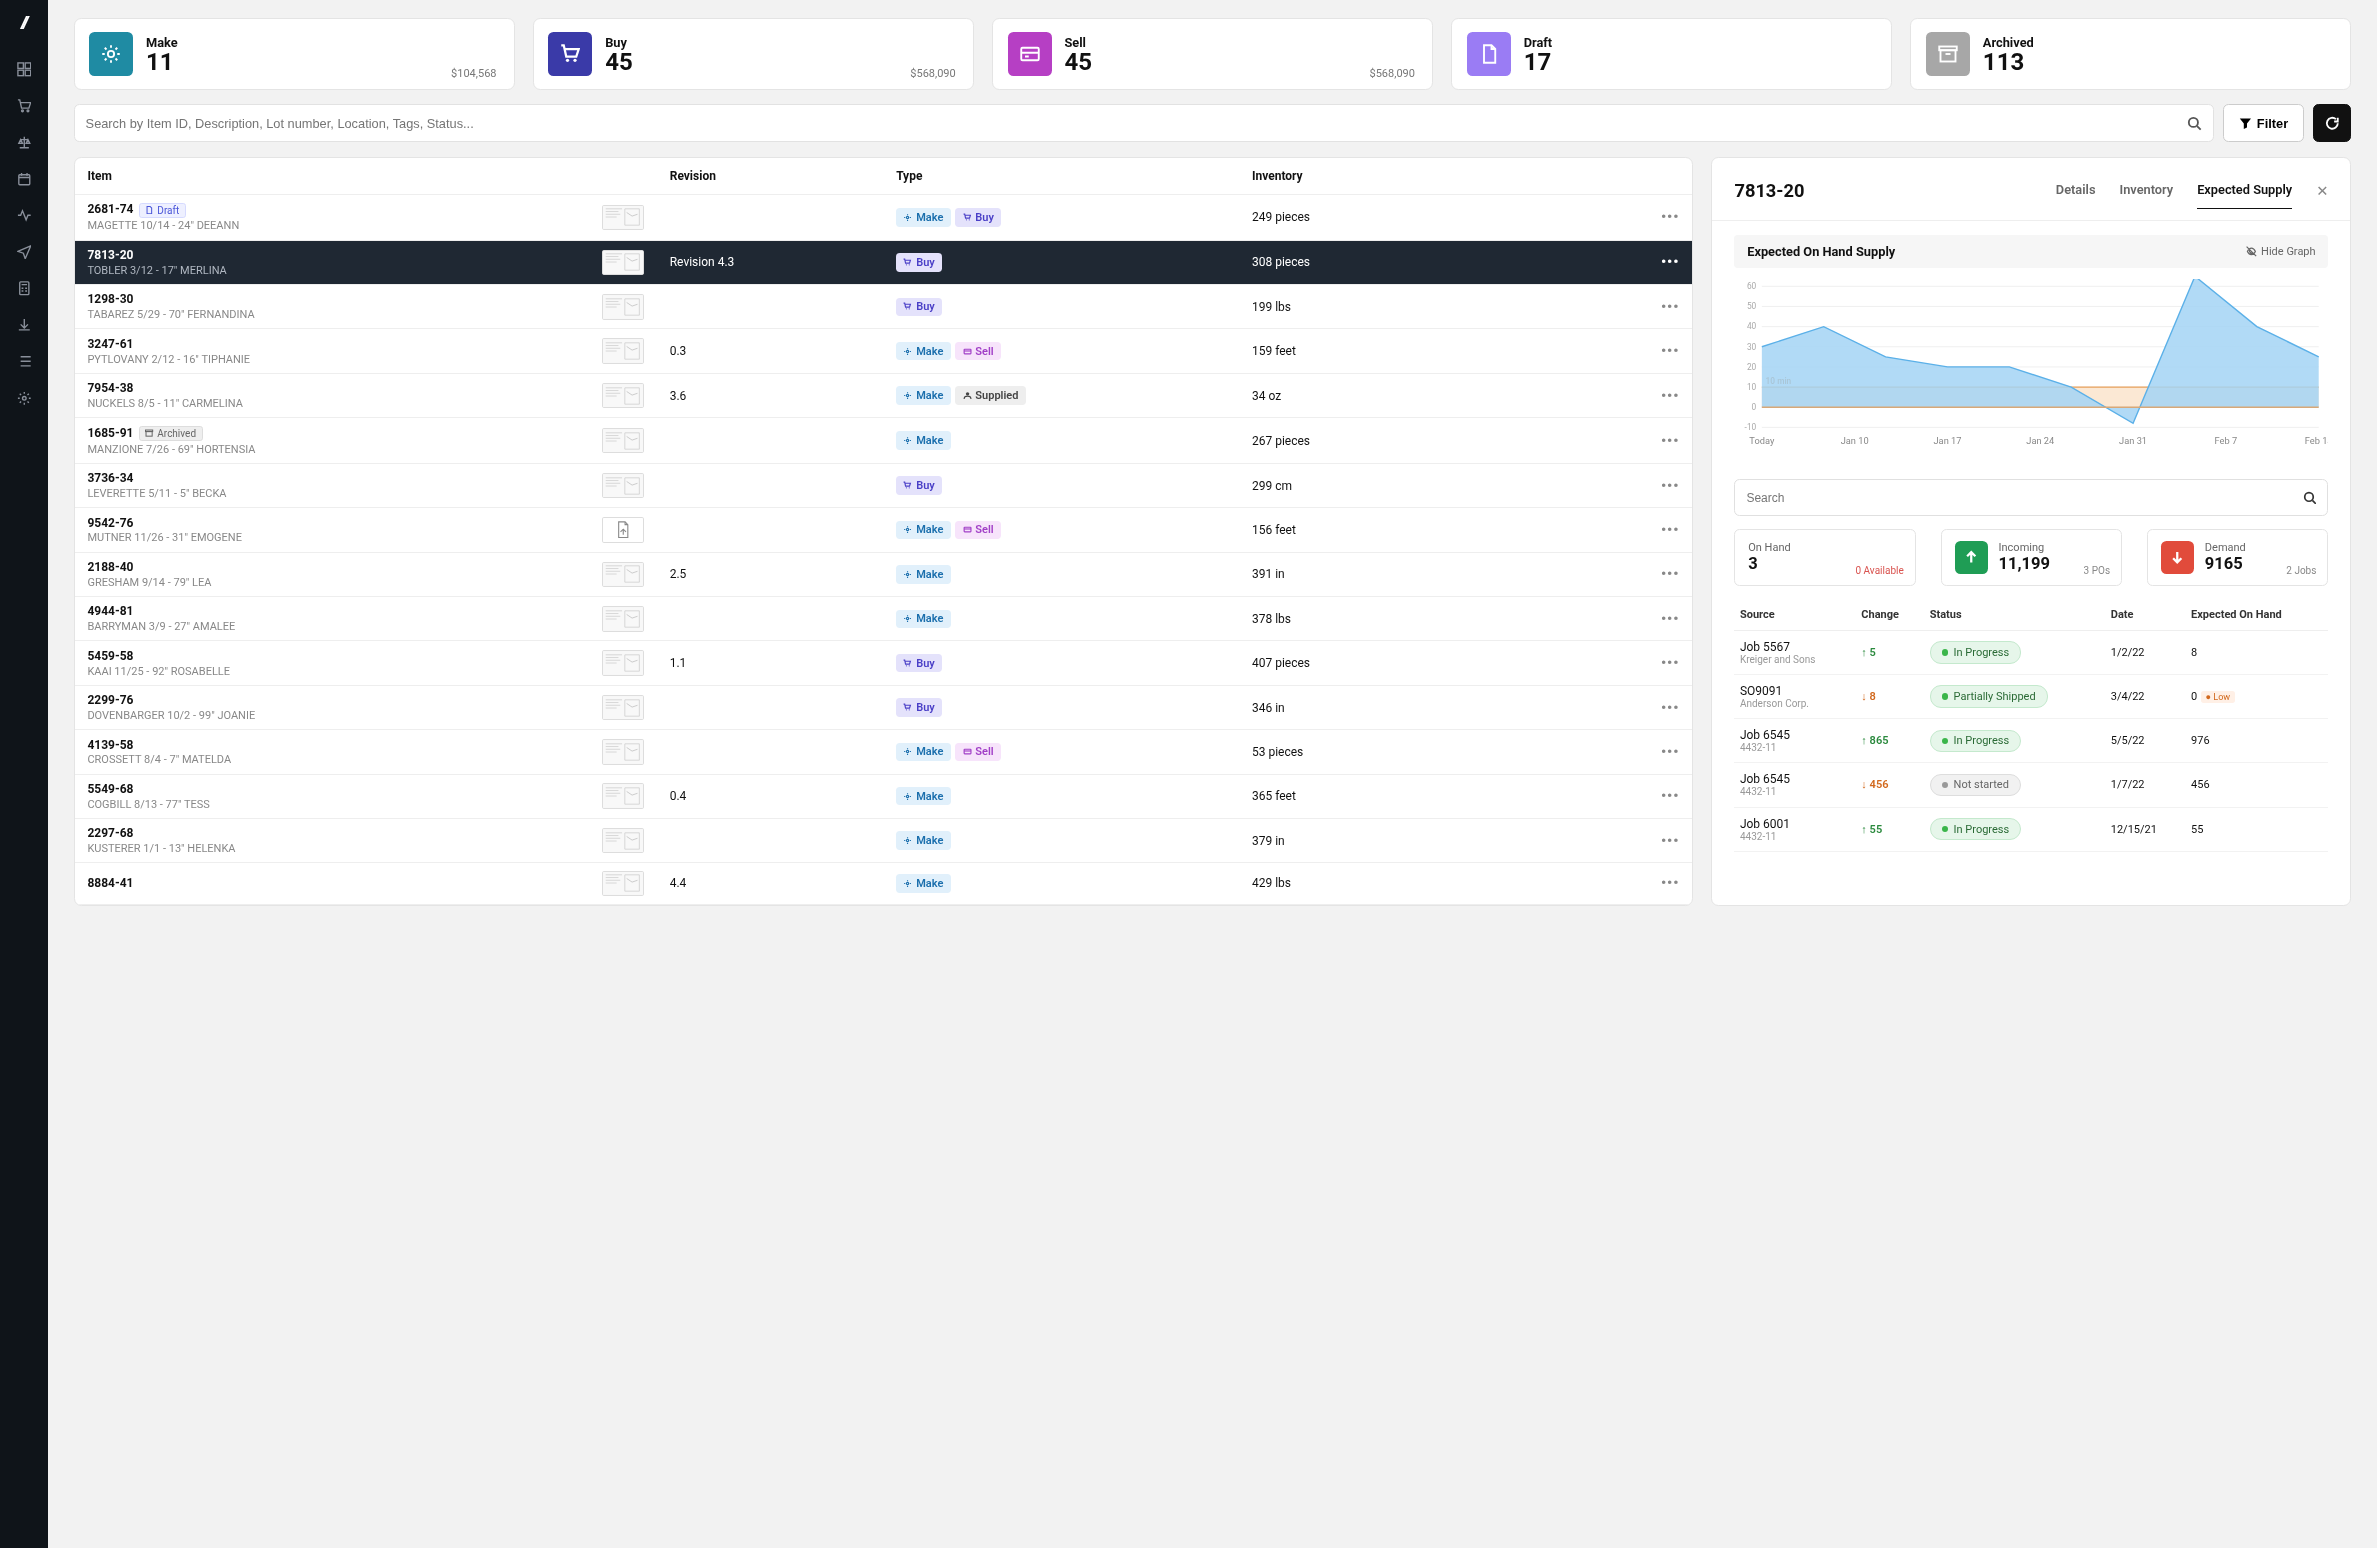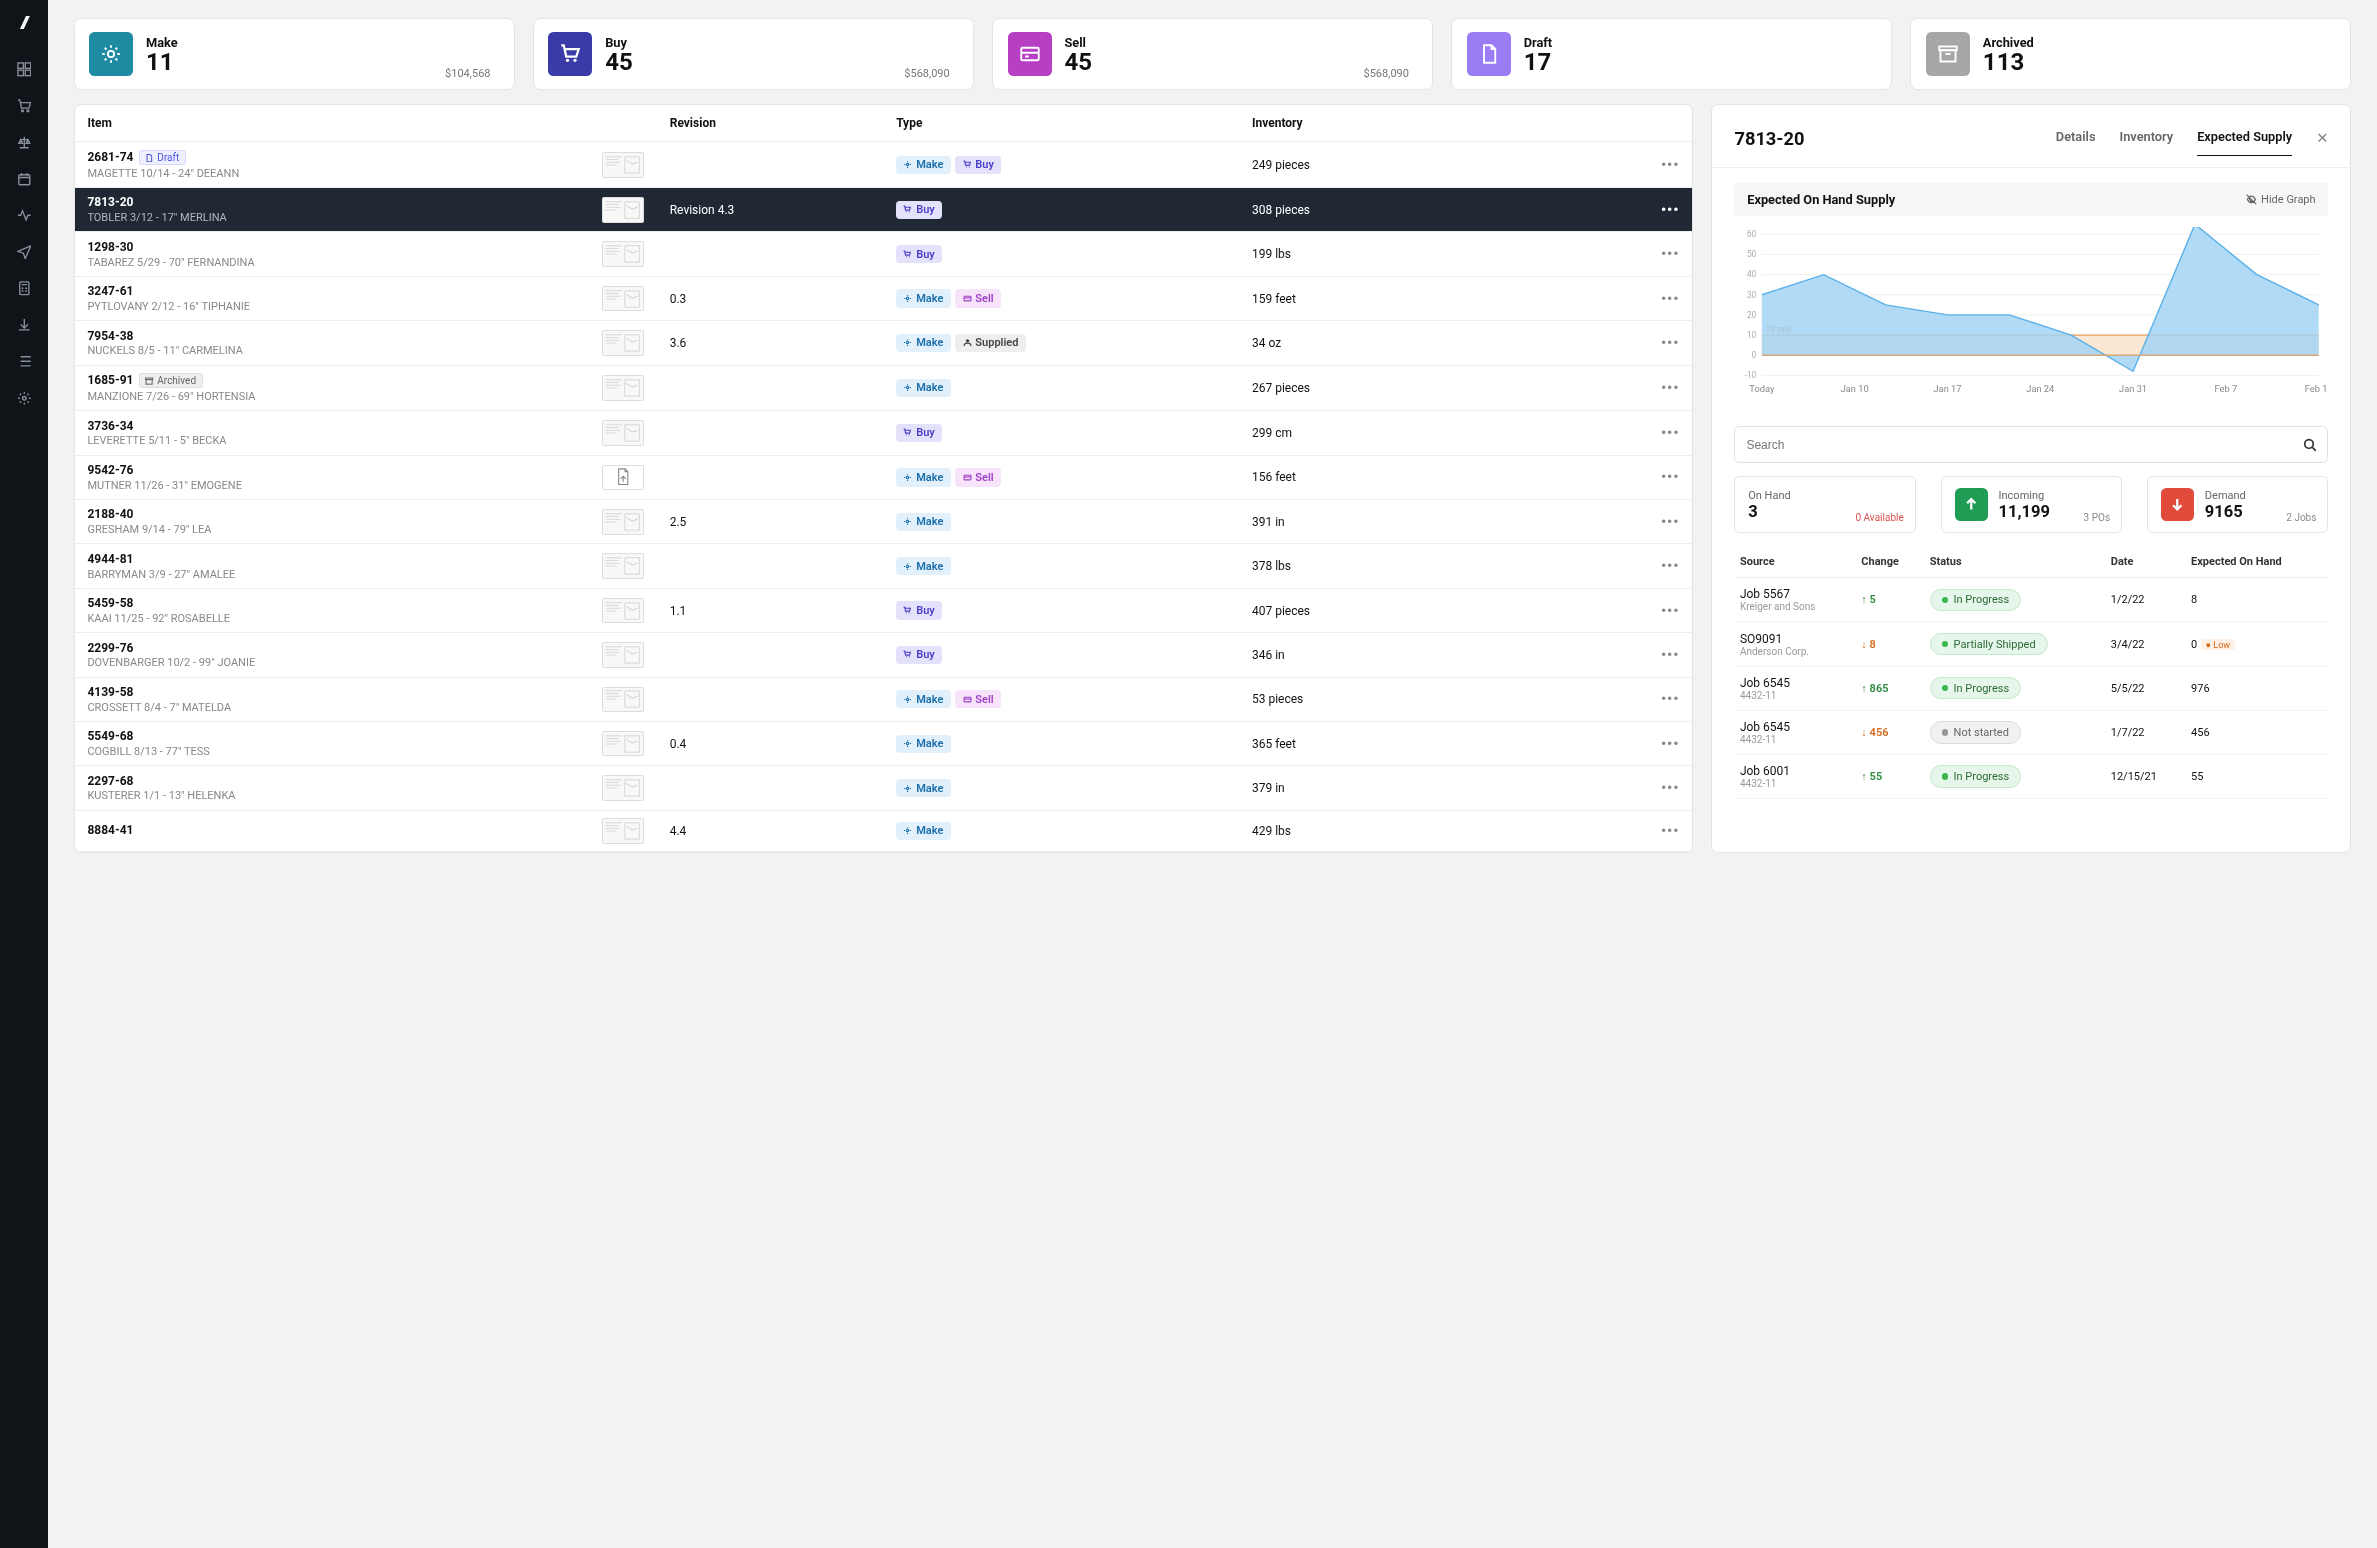--- a/index.html
+++ b/index.html
@@ -19,21 +19,21 @@
 .header-actions { display: flex; gap: 9.1px; }
 .btn { display: inline-flex; align-items: center; gap: 5.5px; padding: 7.3px 12.8px; border-radius: 5.5px; font-size: 12.8px; font-weight: 600; cursor: pointer; border: 0.9px solid #ccc; background: #fff; }
 .btn-dark { background: #111; color: #fff; border-color: #111; }
 
 
 .summary-cards { display: flex; gap: 18.3px; }
 .summary-card { flex: 1; background: #fff; border: 0.9px solid #e4e4e4; border-radius: 7.3px; padding: 12.8px 14.6px; display: flex; gap: 12.8px; align-items: center; position: relative; }
 .summary-card .icon-box { width: 44px; height: 44px; border-radius: 5.5px; display: flex; align-items: center; justify-content: center; color: #fff; font-size: 18.3px; flex-shrink: 0; }
 .summary-card .info .label { font-size: 12.8px; font-weight: 700; }
 .summary-card .info .value { font-size: 24px; font-weight: 700; line-height: 1; }
-.summary-card .sub { position: absolute; right: 23px; bottom: 9.1px; font-size: 11px; color: #777; }
+.summary-card .sub { position: absolute; right: 17px; bottom: 9.1px; font-size: 11px; color: #777; }
 
 
 .search-row { display: flex; gap: 9.1px; }
 .search-box { flex: 1; background: #fff; border: 0.9px solid #e2e2e2; border-radius: 5.5px; display: flex; align-items: center; padding: 0 11px; height: 38px; }
 .search-box input { flex: 1; border: none; outline: none; font-size: 12.8px; background: transparent; }
 .search-box .si { color: #555; }
 .filter-btn, .refresh-btn { height: 38px; border: 0.9px solid #ccc; background: #fff; border-radius: 5.5px; padding: 0 14.6px; display: flex; align-items: center; gap: 5.5px; font-weight: 600; cursor: pointer; font-size: 12.8px; }
 .refresh-btn { background: #111; color: #fff; border-color: #111; padding: 0 11px; }
 
 
@@ -241,20 +241,42 @@
               <path d="M6 8h4"></path>
             </svg>
           </div>
     <div class="info">
       <div class="label">Archived</div>
       <div class="value">113</div>
     </div>
     </div>
       </div>
 
+    <div class="search-row">
+      <div class="search-box">
+        <input placeholder="Search by Item ID, Description, Lot number, Location, Tags, Status..." style="">
+        <span class="si">
+            <svg width="14.6" height="14.6" viewBox="0 0 16 16" fill="none" stroke="currentColor" stroke-width="2">
+              <circle cx="7" cy="7" r="5"></circle>
+              <path d="M11 11l4 4"></path>
+            </svg>
+          </span>
+      </div>
+      <button class="filter-btn">
+        <svg width="12.8" height="12.8" viewBox="0 0 16 16" fill="currentColor">
+            <path d="M1 2h14l-5 6v5l-4 2V8L1 2z"></path>
+          </svg>
+        <span>Filter</span>
+      </button>
+      <button class="refresh-btn">
+        <svg width="14.6" height="14.6" viewBox="0 0 16 16" fill="none" stroke="currentColor" stroke-width="2">
+            <path d="M14 8a6 6 0 1 1-2-4.5M14 2v4h-4"></path>
+          </svg>
+      </button>
+    </div>
 
     <div class="content-split">
 
       <div class="items-table">
         <table>
           <thead>
             <tr>
               <th style="width:36%">Item</th>
               <th style="width:14%">Revision</th>
               <th style="width:22%">Type</th>

